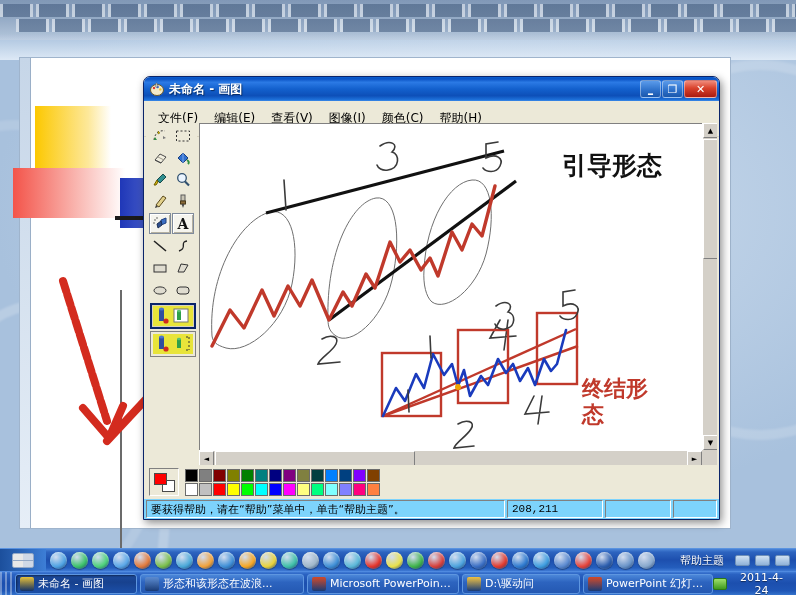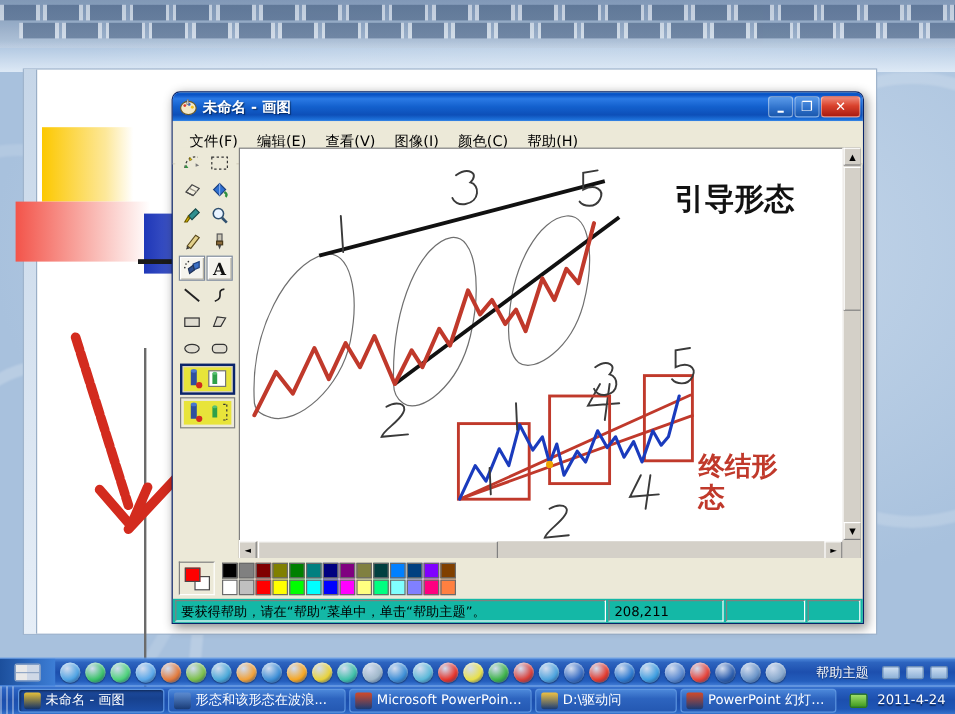--- a/index.html
+++ b/index.html
@@ -222,27 +222,27 @@
   }
   #fgbg .fg {
     position: absolute; left: 5px; top: 5px; width: 13px; height: 12px;
     background: #ff0000; border: 1px solid #4a4a4a;
   }
   #swatches { display: grid; grid-template-rows: 13px 13px; grid-auto-flow: column; gap: 1px; }
   .sw { width: 13px; height: 13px; border: 1px solid #6b6b6b; cursor: pointer; }
 
   #statusbar {
     position: absolute; left: 0; right: 0; bottom: 0; height: 20px;
-    background: #14b8a6; display: flex; align-items: stretch;
+    background: #7dd3fc; display: flex; align-items: stretch;
     padding: 1px 2px;
   }
   .sbcell {
     border: 1px solid; border-color: #808080 #fff #fff #808080;
     font-size: 11px; color: #000; display: flex; align-items: center;
-    padding: 0 4px; white-space: nowrap;
+    padding: 0 4px; white-space: nowrap; font-family: Liberation Mono, monospace;
   }
   .sbcell.grow { flex: 1; margin-right: 2px; }
   .sbcell.fixed { width: 96px; margin-right: 2px; }
   .sbcell.small { width: 66px; margin-right: 2px; }
   .sbcell.tiny  { width: 44px; }
 
   
   #taskbar {
     position: absolute; left: 0; bottom: 0; width: 796px; height: 47px;
   }
@@ -300,20 +300,21 @@
   .taskbtn.active {
     background: linear-gradient(#1d4b9e, #17418e 40%, #1c4fa8);
     box-shadow: inset 1px 1px 2px rgba(0,0,0,.45);
   }
   .taskbtn .ti { width: 14px; height: 14px; flex: none; border-radius: 2px; }
   .taskbtn .tl { overflow: hidden; text-overflow: ellipsis; }
   #clockarea {
     margin-left: auto; display: flex; align-items: center; gap: 8px;
     padding-right: 8px; color: #fff; font-size: 11px;
     text-shadow: 0 1px 1px rgba(0,0,0,.5);
+    text-align: center;
   }
   #clockarea .greenic { width: 15px; height: 12px; background: linear-gradient(#9fe06a,#3f9a1e); border: 1px solid #2d7a14; border-radius: 2px; }
 
   
   #watermark {
     position: absolute; right: 4px; bottom: 20px;
     font-family: "DejaVu Serif", "Liberation Serif", serif;
     font-style: italic; font-weight: bold;
     font-size: 34px; color: #111;
     letter-spacing: -1px;
@@ -682,21 +683,21 @@
       </div>
     </div>
 
     <div id="tb-windows">
       <span class="handlebars"></span>
       <div id="taskbtns" style="display:flex;align-items:center;">
           <div class="taskbtn active" style="width: 122px;">
             <span class="ti" style="background: linear-gradient(rgb(232, 194, 58), rgba(0, 0, 0, 0.35));"></span>
             <span class="tl cjk">未命名 - 画图</span>
           </div>
-          <div class="taskbtn" style="width: 148px;">
+          <div class="taskbtn" style="width: 164px;">
             <span class="ti" style="background: linear-gradient(rgb(91, 138, 208), rgba(0, 0, 0, 0.35));"></span>
             <span class="tl cjk">形态和该形态在波浪...</span>
           </div>
           <div class="taskbtn" style="width: 152px;">
             <span class="ti" style="background: linear-gradient(rgb(210, 71, 38), rgba(0, 0, 0, 0.35));"></span>
             <span class="tl cjk">Microsoft PowerPoint -...</span>
           </div>
           <div class="taskbtn" style="width: 118px;">
             <span class="ti" style="background: linear-gradient(rgb(240, 192, 64), rgba(0, 0, 0, 0.35));"></span>
             <span class="tl cjk">D:\驱动问</span>

